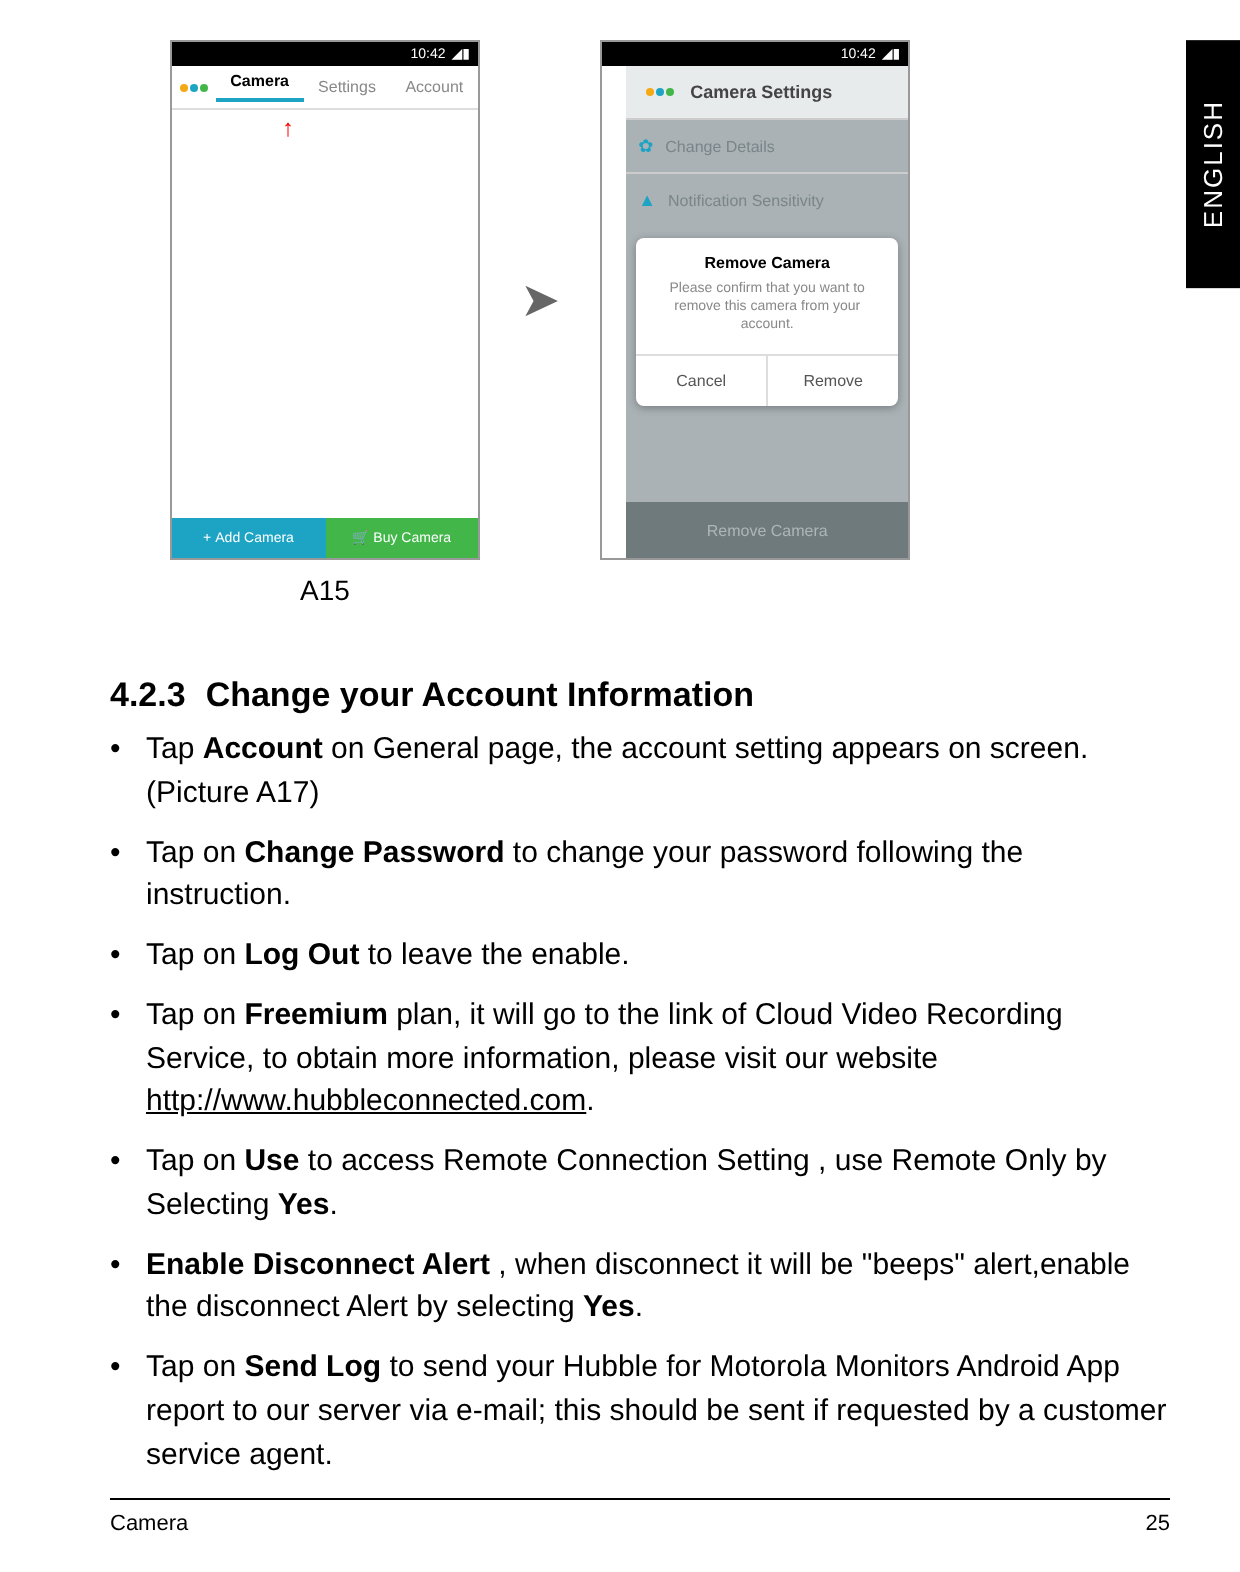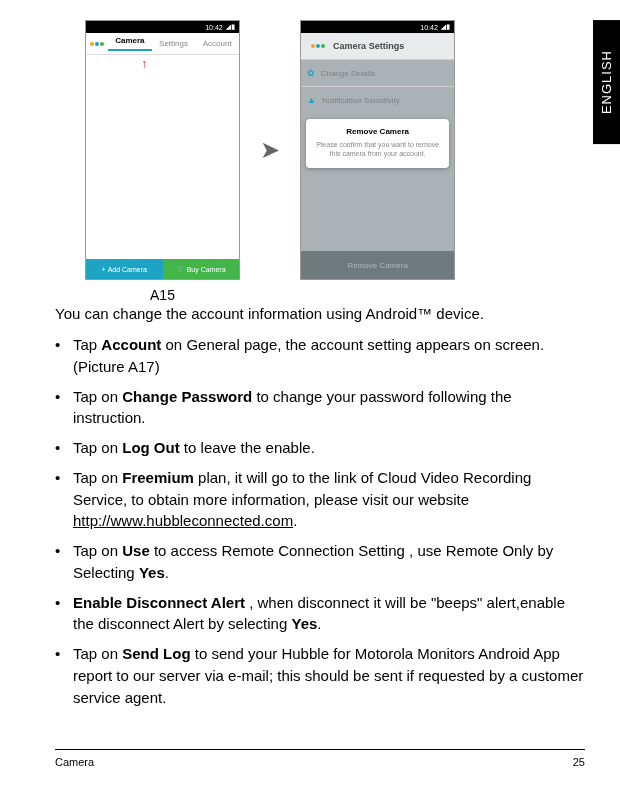--- a/index.html
+++ b/index.html
@@ -84,21 +84,21 @@
   }
   .home-text { font-size:8px; font-weight:bold; }
   .online { font-size:6px; color:#42b649; }
   .phone-body { flex:1; background:#fff; position:relative; }
   .red-arrow { color:red; position:absolute; top:2px; left:55px; font-size:12px; }
   .bottom-bar { display:flex; height:20px; }
   .bb-left { flex:1; background:#1da4c4; color:#fff; font-size:7px; display:flex; align-items:center; justify-content:center; gap:2px; }
   .bb-right { flex:1; background:#42b649; color:#fff; font-size:7px; display:flex; align-items:center; justify-content:center; gap:2px; }
   .arrow-between { font-size:24px; color:#666; }
   
-  .phone2-body { flex:1; background:#aab2b5; position:relative; }
+  .phone2-body { flex:1; background:#aab2b5; position:relative;margin-left:12px; }
   .settings-header { background:#e8ebec; padding:8px 6px; font-weight:bold; font-size:9px; display:flex; align-items:center; gap:4px; color:#444;}
   .settings-item { padding:8px 6px; font-size:8px; color:#7a858a; display:flex; align-items:center; gap:6px; border-top:1px solid #ccc;}
   .modal {
     position:absolute; top:86px; left:5px; right:5px;
     background:#fff; border-radius:4px; overflow:hidden;
     box-shadow:0 1px 4px rgba(0,0,0,0.3);
   }
   .modal-title { text-align:center; font-weight:bold; font-size:8px; padding:8px 0 4px; }
   .modal-text { text-align:center; font-size:7px; color:#888; padding:0 8px 10px; line-height:1.3; }
   .modal-buttons { display:flex; border-top:1px solid #ddd; }
@@ -185,32 +185,38 @@
           <span class="geardark">✿</span>
           <span>Change Details</span>
         </div>
         <div class="settings-item">
           <span class="bell">▲</span>
           <span>Notification Sensitivity</span>
         </div>
         <div class="modal">
           <div class="modal-title">Remove Camera</div>
           <div class="modal-text">Please confirm that you want to remove this camera from your account.</div>
+          <div class="modal-buttons">
+            <div class="modal-btn">Cancel</div>
+            <div class="modal-btn">Remove</div>
+          </div>
         </div>
         <div class="remove-cam-bottom">Remove Camera</div>
       </div>
     </div>
   </div>
 
   <div class="captions">
     <div class="cap">A15</div>
     <div class="gap-cap"></div>
   </div>
 
-  <div class="intro">You can change the account information using Android™ device.</div>
+  <div class="section-heading">
+    <span class="section-num">4.2.3</span><span>Change your Account Information</span>
+  </div>
 
   <ul class="bullets">
     <li>
         <span class="bullet">•</span>
         <span class="txt"><span>Tap </span><span class="b">Account</span><span> on General page, the account setting appears on screen. (Picture A17)</span></span>
       </li>
     <li>
         <span class="bullet">•</span>
         <span class="txt"><span>Tap on </span><span class="b">Change Password</span><span> to change your password following the instruction.</span></span>
       </li>

